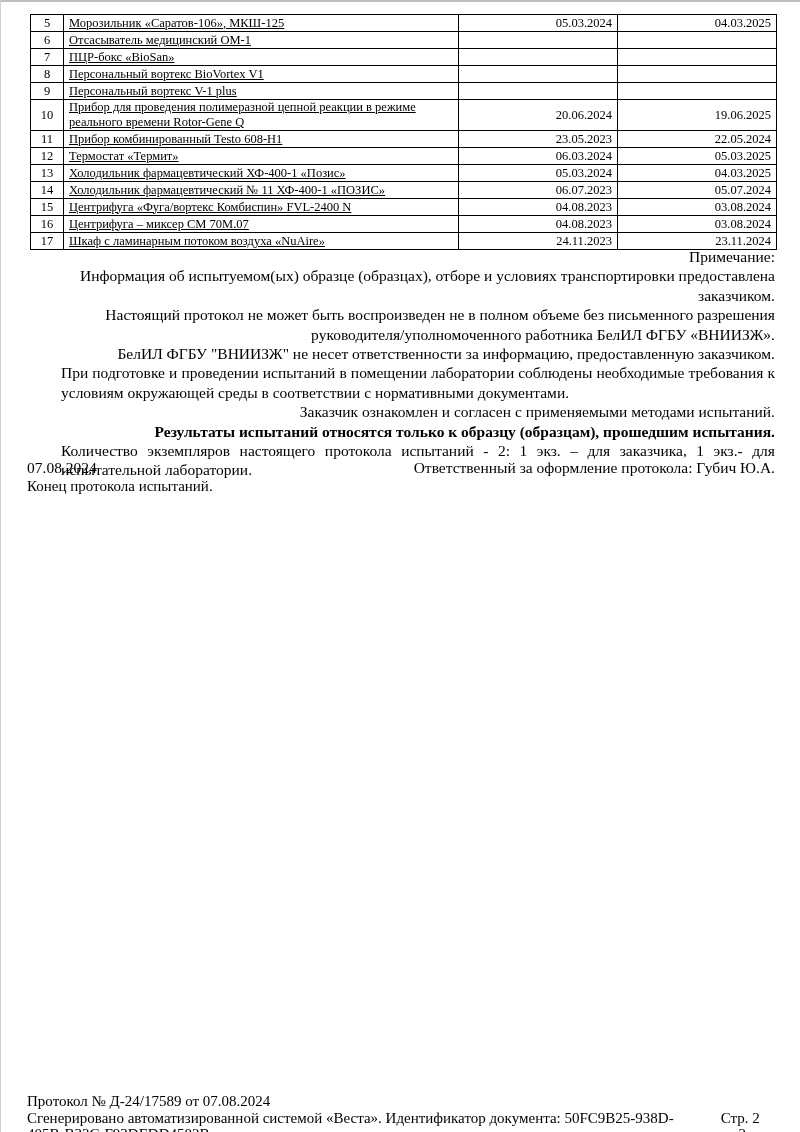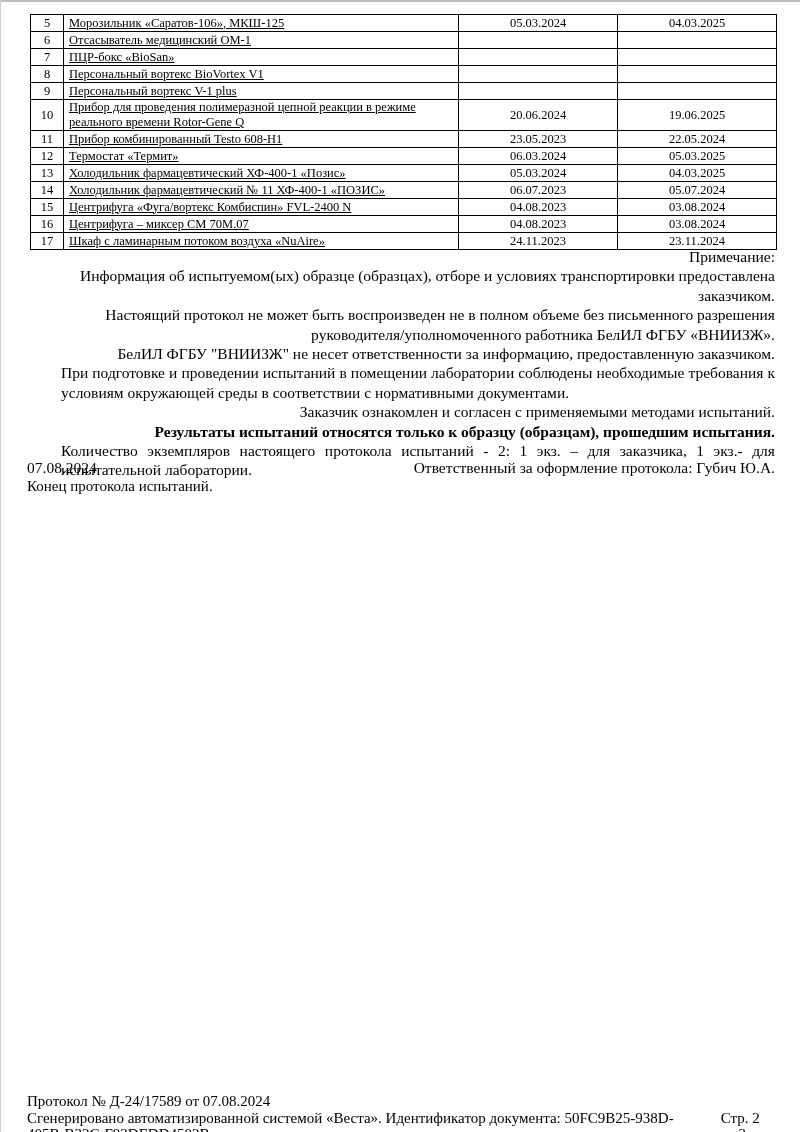--- a/index.html
+++ b/index.html
@@ -37,21 +37,21 @@
   }
   table.equip td {
     border: 1px solid #000;
     padding: 0px 5px;
     height: 16px;
     vertical-align: middle;
     overflow: hidden;
   }
   td.c-num  { width: 22px;  text-align: center; padding: 0 2px; }
   td.c-name { width: 384px; text-align: left; text-decoration: underline; }
-  td.c-date { width: 148px; text-align: center; }
+  td.c-date { width: 148px; text-align: right; }
 
   .notes {
     position: absolute;
     left: 27px;
     top: 247px;
     width: 748px;
     font-size: 15.5px;
     line-height: 19.4px;
   }
   .para { text-align: right; }

